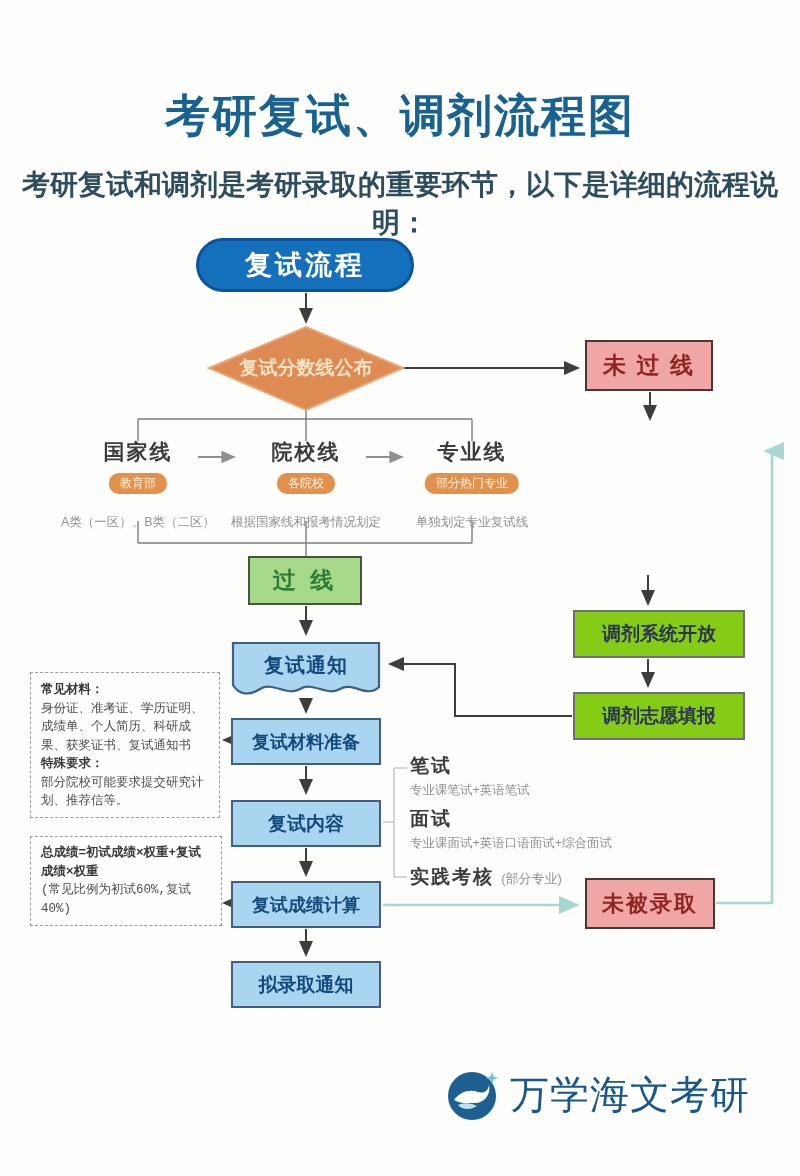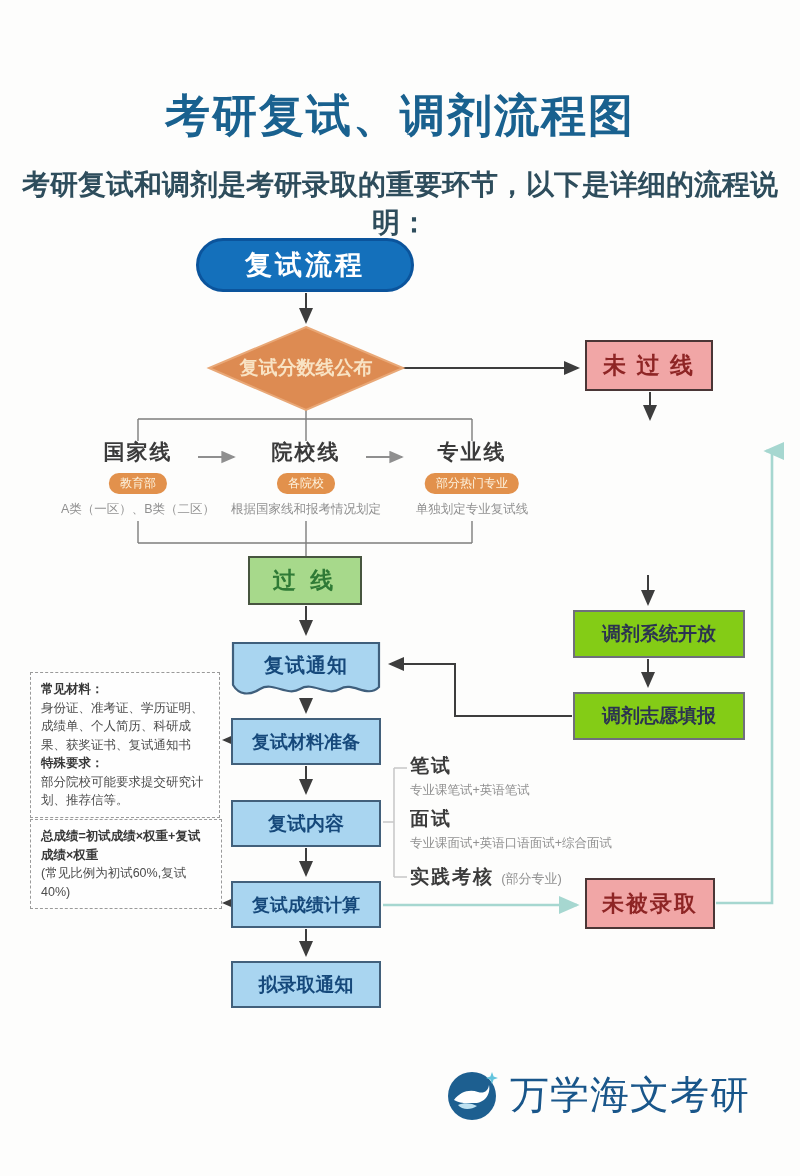--- a/index.html
+++ b/index.html
@@ -57,21 +57,21 @@
     font-size:13px;line-height:1.55;color:#52525c;text-align:justify;
   }
   .adjust-body b{color:#3c3c46;}
   .col{top:438px;transform:translateX(-50%);text-align:center;}
   .col-name{font-size:21px;font-weight:bold;color:#3b3b3b;letter-spacing:2px;}
   .col-badge{
     display:inline-block;margin-top:7px;padding:2px 11px;
     background:#e2914c;border-radius:10px;
     font-size:12px;color:#fdf3df;white-space:nowrap;
   }
-  .col-desc{margin-top:7px;font-size:12.5px;color:#909090;white-space:nowrap;text-align:center;}
+  .col-desc{margin-top:20px;font-size:12.5px;color:#909090;white-space:nowrap;text-align:center;}
   .box-green{
     left:248px;top:556px;width:114px;height:49px;
     background:#a7d98b;border:2px solid #47553f;
     color:#2f7a36;font-size:23px;font-weight:bold;letter-spacing:4px;
   }
   .box-blue{
     left:231px;width:150px;height:47px;
     background:#a9d5f0;border:2px solid #42607b;
     color:#16497b;font-size:19px;font-weight:bold;
   }
@@ -84,21 +84,21 @@
     background:#84cc16;border:2px solid #6f6f7c;
     color:#2b3350;font-size:19px;font-weight:bold;
   }
   .note{
     border:1.6px dashed #9a9a9a;background:rgba(255,255,255,.6);
     padding:7px 10px;box-sizing:border-box;
     font-size:12.5px;line-height:1.48;color:#4c4c4c;
   }
   .note b{color:#383838;}
   .note1{left:30px;top:672px;width:190px;}
-  .note2{left:30px;top:819px;width:192px;}
+  .note2{left:30px;top:836px;width:192px;font-family:Liberation Mono, monospace;}
   .detail-item{text-align:left;}
   .detail-title{font-size:19px;font-weight:bold;color:#3b3b3b;letter-spacing:2px;}
   .detail-title .paren{font-size:13px;font-weight:normal;color:#919191;letter-spacing:0;}
   .detail-desc{margin-top:3px;font-size:12.5px;color:#919191;white-space:nowrap;}
   .footer{
     left:446px;top:1068px;display:flex;align-items:center;gap:10px;
   }
   .brand-text{font-size:39px;font-weight:normal;color:#19568a;letter-spacing:1px;}
 </style>
 </head>

